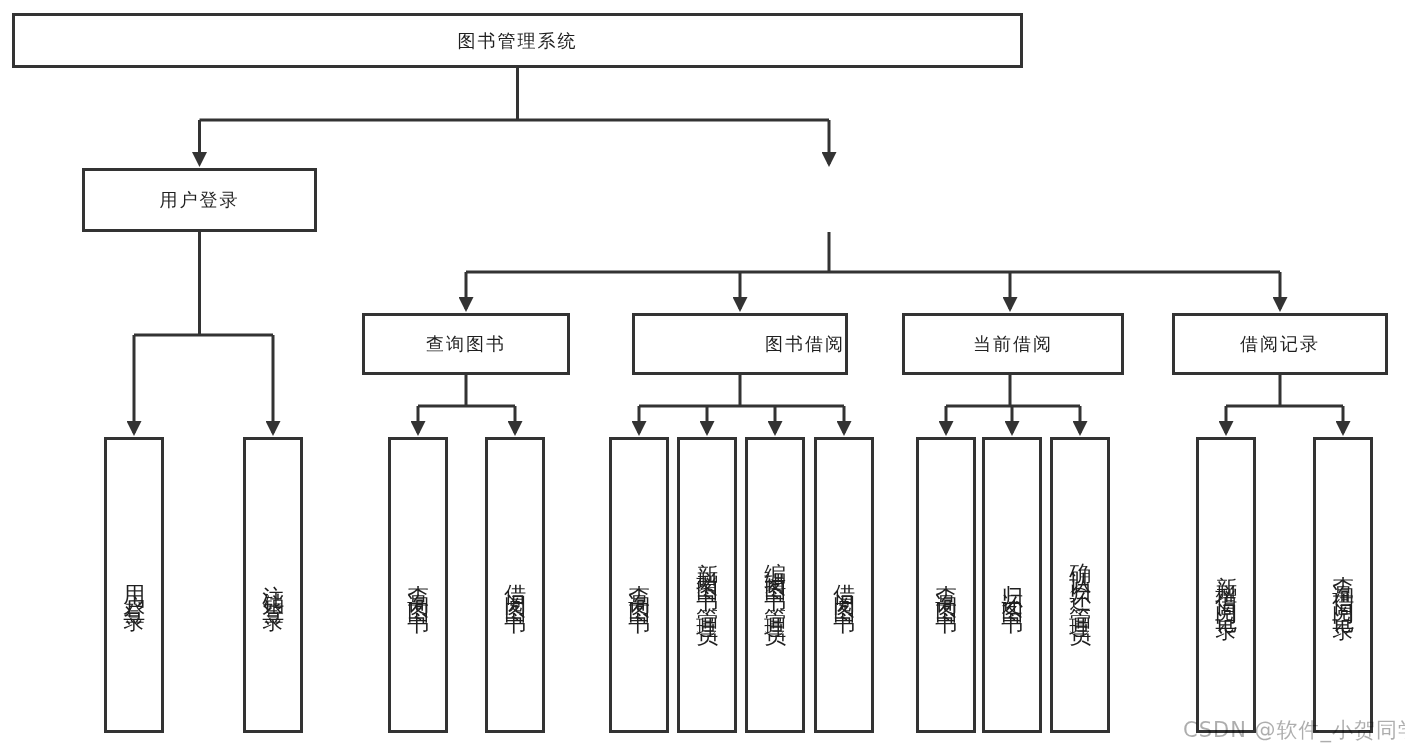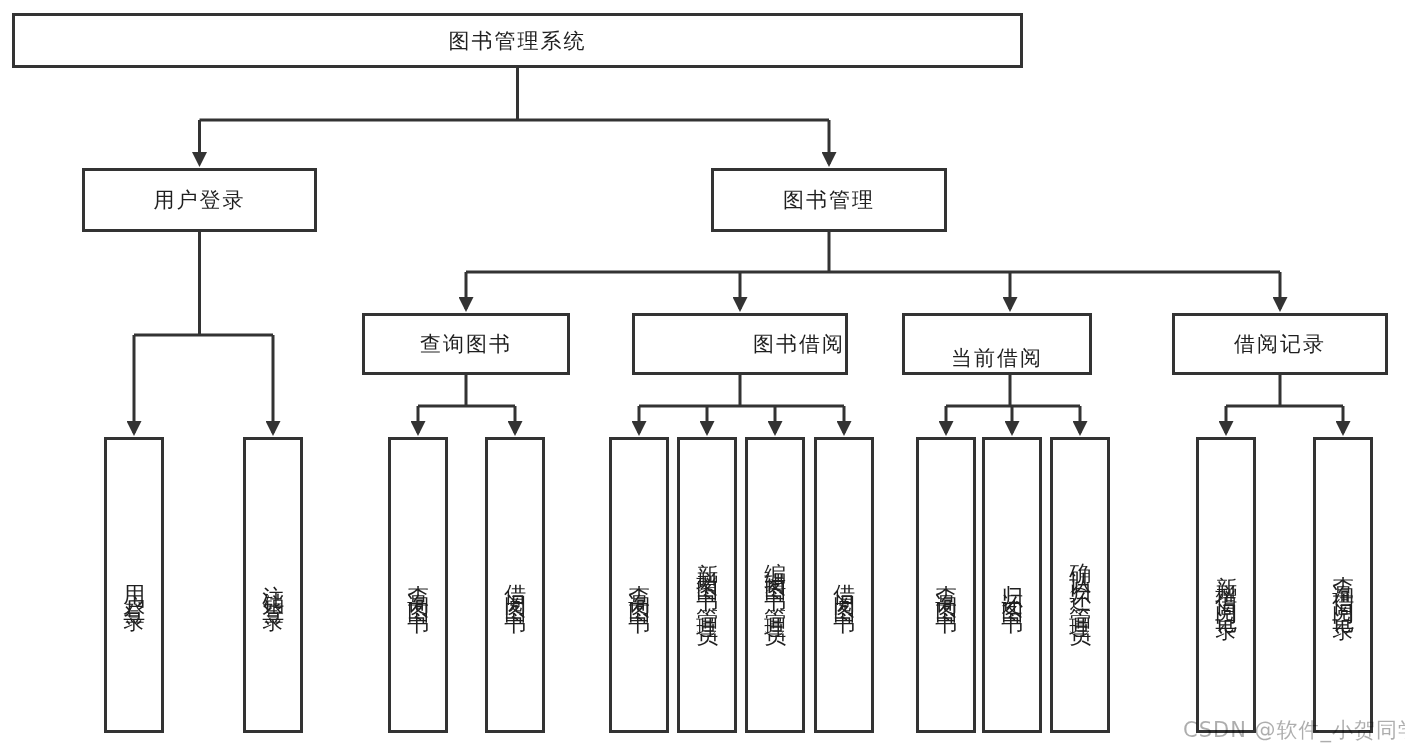--- a/index.html
+++ b/index.html
@@ -26,21 +26,21 @@
     position:absolute;
     box-sizing:border-box;
     border:3px solid var(--line);
     background:#fff;
     display:flex;
     align-items:center;
     justify-content:center;
     color:var(--text);
   }
   .hnode{
-    font-size:21px;
+    font-size:18px;
     letter-spacing:2px;
     white-space:nowrap;
   }
   .vnode{
     width:60px;
     height:296px;
     top:437px;
   }
   .vnode .vtext{
     display:block;
@@ -115,31 +115,28 @@
     <line x1="1343" y1="406" x2="1343" y2="433" stroke="var(--line)" stroke-width="3" marker-end="url(#arw)"></line>
   </svg>
 
   <div class="node hnode" style="left:12px;top:13px;width:1011px;height:55px;">
     <span>图书管理系统</span>
   </div>
 
   <div class="node hnode" style="left:82px;top:168px;width:235px;height:64px;">
     <span>用户登录</span>
   </div>
-  <div class="node hnode" style="left:711px;top:168px;width:236px;height:64px;">
-    <span>图书管理</span>
-  </div>
 
   <div class="node hnode" style="left:362px;top:313px;width:208px;height:62px;">
     <span>查询图书</span>
   </div>
   <div class="node hnode" style="left:632px;top:313px;width:216px;height:62px;justify-content:flex-end;">
     <span>图书借阅</span>
   </div>
-  <div class="node hnode" style="left:902px;top:313px;width:190px;height:62px;align-items:flex-end;">
+  <div class="node hnode" style="left:902px;top:313px;width:222px;height:62px;">
     <span>当前借阅</span>
   </div>
   <div class="node hnode" style="left:1172px;top:313px;width:216px;height:62px;">
     <span>借阅记录</span>
   </div>
 
   <div class="node vnode" style="left:104px;">
     <span class="vtext">用户登录</span>
   </div>
   <div class="node vnode" style="left:243px;">

